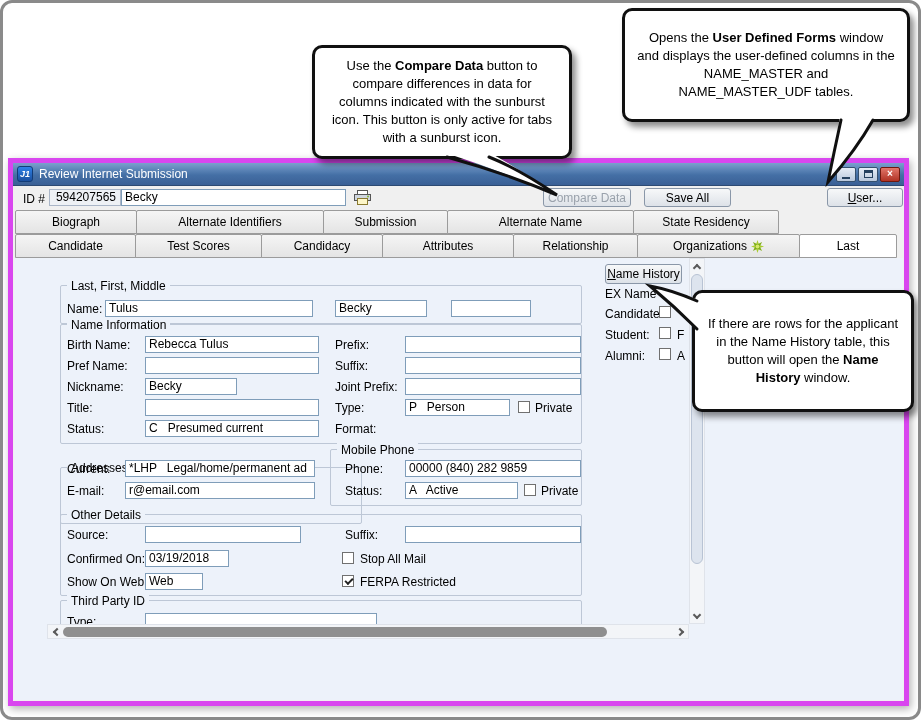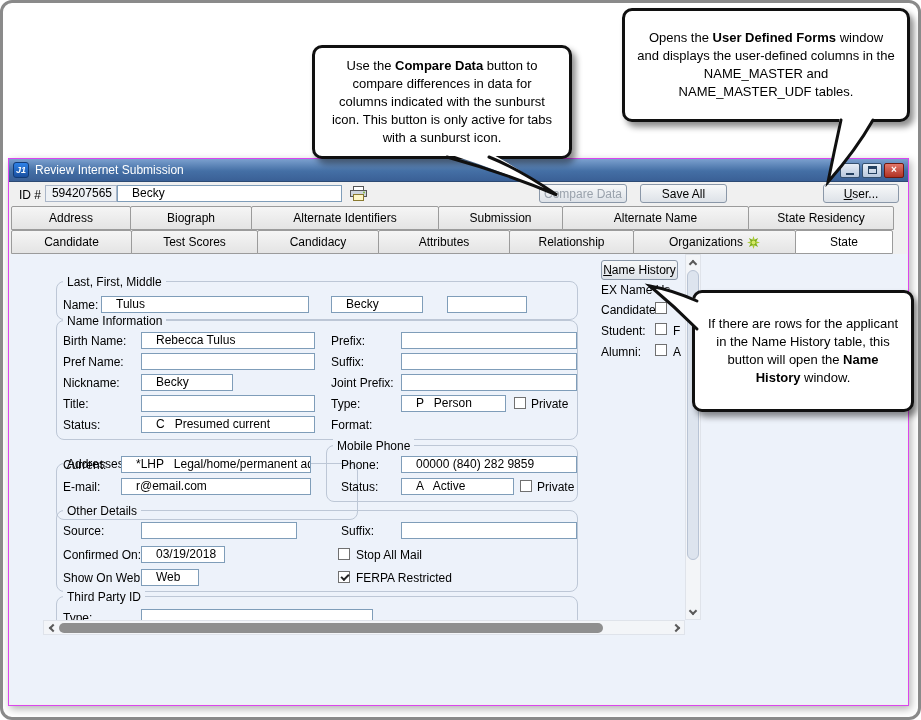--- a/index.html
+++ b/index.html
@@ -2,46 +2,46 @@
 <html><head>
 <meta charset="utf-8">
 <style>
   *{margin:0;padding:0;box-sizing:border-box}
   html,body{background:#fff}
   body{font-family:"Liberation Sans",sans-serif;color:#000}
   .stage{position:relative;width:921px;height:720px;background:#fff;overflow:hidden}
   .frame{position:absolute;inset:0;border:3px solid #8a8a8a;border-radius:12px;pointer-events:none;z-index:100}
 
   
-  .win{position:absolute;left:8px;top:158px;width:901px;height:548px;background:#f0f0f0;border:1px solid #d946ef;box-shadow:2px 3px 8px rgba(0,0,0,.3);z-index:1}
+  .win{position:absolute;left:8px;top:158px;width:901px;height:548px;background:#f0f0f0;border:5px solid #d946ef;box-shadow:2px 3px 8px rgba(0,0,0,.3);z-index:1}
   .titlebar{position:absolute;left:0;top:0;right:0;height:23px;background:linear-gradient(180deg,#7ba0ce,#446fa5 55%,#3a6096);border-bottom:1px solid #2d4a73;display:flex;align-items:center;padding:0 4px}
   .logo{width:16px;height:16px;border-radius:3px;background:linear-gradient(180deg,#2e82e8,#1a4f9e);border:1px solid #123c77;color:#fff;font-size:9px;font-weight:bold;font-style:italic;display:flex;align-items:center;justify-content:center;margin-right:6px;flex:0 0 auto}
   .title{color:#fff;font-size:12px;white-space:nowrap}
   .winbtns{margin-left:auto;display:flex;gap:2px}
   .wbtn{width:20px;height:15px;border:1px solid #35506e;border-radius:2px;background:linear-gradient(180deg,#e6edf6,#b9c8dd);display:flex;align-items:center;justify-content:center;cursor:default}
   .wclose{background:linear-gradient(180deg,#e2766a,#b03224);border-color:#6e180e;color:#fff;font-size:10px;font-weight:bold;line-height:1}
   .g-min{display:block;width:8px;height:2px;background:#24405f;margin-top:7px}
   .g-rest{display:block;width:9px;height:8px;border:1px solid #24405f;border-top-width:3px}
 
   .toolbar{position:absolute;left:0;top:23px;right:0;height:24px;background:#f0f0f0}
   .lbl{position:absolute;font-size:12px;line-height:15px;white-space:pre}
-  .field{position:absolute;height:17px;background:#fff;border:1px solid #7f9db9;font-size:12px;line-height:15px;padding:0 14px;white-space:pre;overflow:hidden}
+  .field{position:absolute;height:17px;background:#fff;border:1px solid #7f9db9;font-size:12px;line-height:15px;padding:0 3px;white-space:pre;overflow:hidden}
   .idbox{position:absolute;left:36px;top:3px;width:72px;height:17px;background:#eef1f5;border:1px solid #aab6c8;font-size:12px;line-height:15px;padding:0 4px;text-align:right;white-space:pre}
   .btn{position:absolute;background:linear-gradient(180deg,#f7f8f9,#dde2e8);border:1px solid #8a97a8;border-radius:3px;font-size:12px;display:flex;align-items:center;justify-content:center;cursor:default}
   .btn.disabled{color:#9aa2ac}
   .btn .accel{display:block;width:100%;text-align:center}
   .accel::first-letter{text-decoration:underline}
 
   .tabrow{position:absolute;left:2px;height:24px;display:flex}
   .tab{height:24px;border:1px solid #9b9b9b;margin-right:-1px;background:linear-gradient(180deg,#f5f5f5,#e4e4e4);display:flex;align-items:center;justify-content:center;gap:4px;font-size:12px;border-radius:2px 2px 0 0;white-space:nowrap}
   .tab.active{background:#fff;position:relative;z-index:2}
 
   .pane{position:absolute;left:1px;right:1px;top:95px;bottom:1px;background:#edf2fa}
   .viewport{position:absolute;left:34px;top:95px;width:642px;height:366px;overflow:hidden}
-  .grp{position:absolute;border:1px solid #bdc7d6;border-radius:8px}
+  .grp{position:absolute;border:1px solid #bdc7d6;border-radius:2px}
   .leg{position:absolute;top:-7px;left:6px;background:#edf2fa;padding:0 4px;font-size:12px;white-space:nowrap}
   .cb{position:absolute;width:12px;height:12px;background:#fff;border:1px solid #707070}
   .cb.checked::after{content:"";position:absolute;left:2px;top:2px;width:6px;height:3px;border-left:2px solid #222;border-bottom:2px solid #222;transform:rotate(-45deg)}
 
   .vscroll{position:absolute;left:676px;top:95px;width:16px;height:366px;background:#f3f5f8;border:1px solid #dfe3ea}
   .vscroll .sbtn{position:absolute;left:0;width:14px;height:15px;display:flex;align-items:center;justify-content:center}
   .vthumb{position:absolute;left:1px;top:15px;width:12px;height:290px;background:#dde4ee;border:1px solid #b8c3d4;border-radius:6px}
   .hscroll{position:absolute;left:34px;top:461px;width:642px;height:15px;background:#f3f5f8;border:1px solid #dfe3ea}
   .hscroll .sbtn{position:absolute;top:0;width:15px;height:13px;display:flex;align-items:center;justify-content:center}
   .hthumb{position:absolute;left:15px;top:2px;width:544px;height:10px;background:#8f8f8f;border-radius:5px}
@@ -94,23 +94,20 @@
         </div>
       <div class="btn" style="left:631px;top:2px;width:87px;height:19px">
           <span>Save All</span>
         </div>
       <div class="btn" style="left:814px;top:2px;width:76px;height:19px">
           <span class="accel">User...</span>
         </div>
     </div>
 
     <div class="tabrow" style="top:47px">
-      <div class="tab" style="width:120px">
-          <span>Address</span>
-        </div>
       <div class="tab" style="width:122px">
           <span>Biograph</span>
         </div>
       <div class="tab" style="width:188px">
           <span>Alternate Identifiers</span>
         </div>
       <div class="tab" style="width:125px">
           <span>Submission</span>
         </div>
       <div class="tab" style="width:187px">
@@ -138,21 +135,21 @@
         </div>
       <div class="tab" style="width:163px">
         <span>Organizations</span>
         <svg width="13" height="13" viewBox="0 0 13 13">
           <path d="M6.5 0 L8.1 4.9 L13 6.5 L8.1 8.1 L6.5 13 L4.9 8.1 L0 6.5 L4.9 4.9 Z" fill="#a8cc2e"></path>
           <path d="M6.5 0 L8.1 4.9 L13 6.5 L8.1 8.1 L6.5 13 L4.9 8.1 L0 6.5 L4.9 4.9 Z" fill="#7fae17" transform="rotate(45 6.5 6.5)"></path>
           <circle cx="6.5" cy="6.5" r="2" fill="#d6e86a"></circle>
         </svg>
       </div>
       <div class="tab active" style="width:98px">
-          <span>State</span>
+          <span>Last</span>
         </div>
     </div>
 
     <div class="pane"></div>
 
     <div class="viewport">
 
       <div class="btn" style="left:558px;top:6px;width:77px;height:20px">
           <span class="accel">Name History</span>
         </div>

